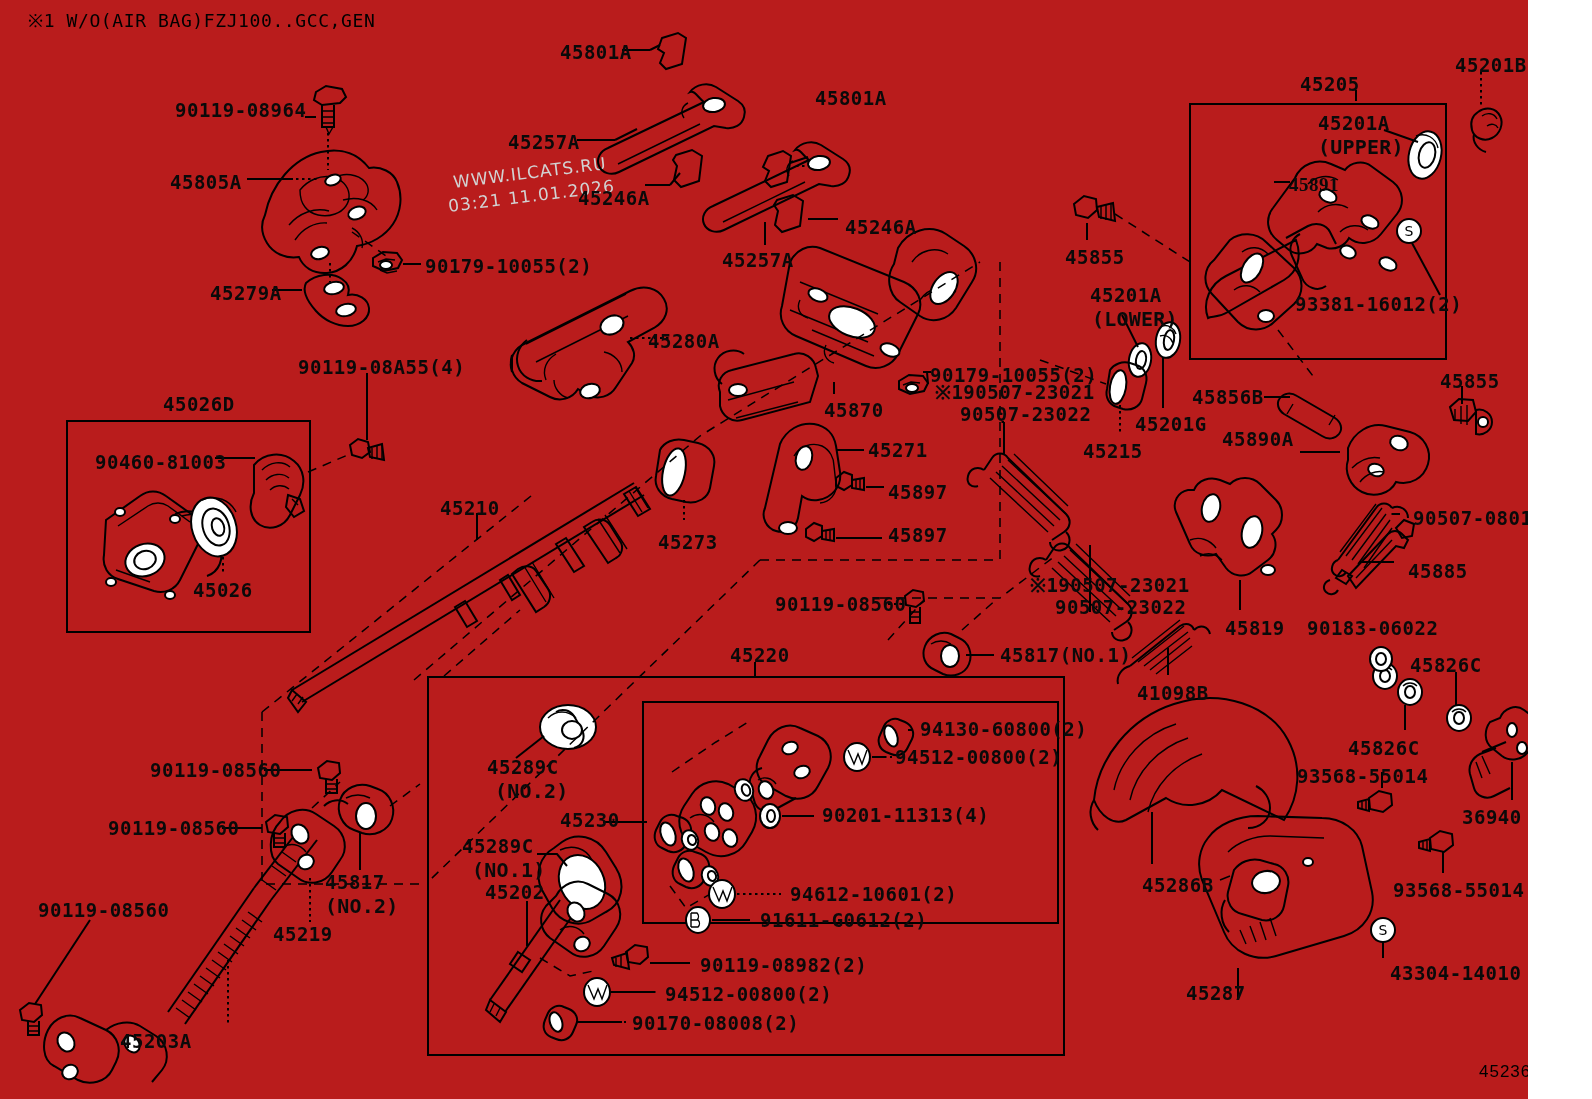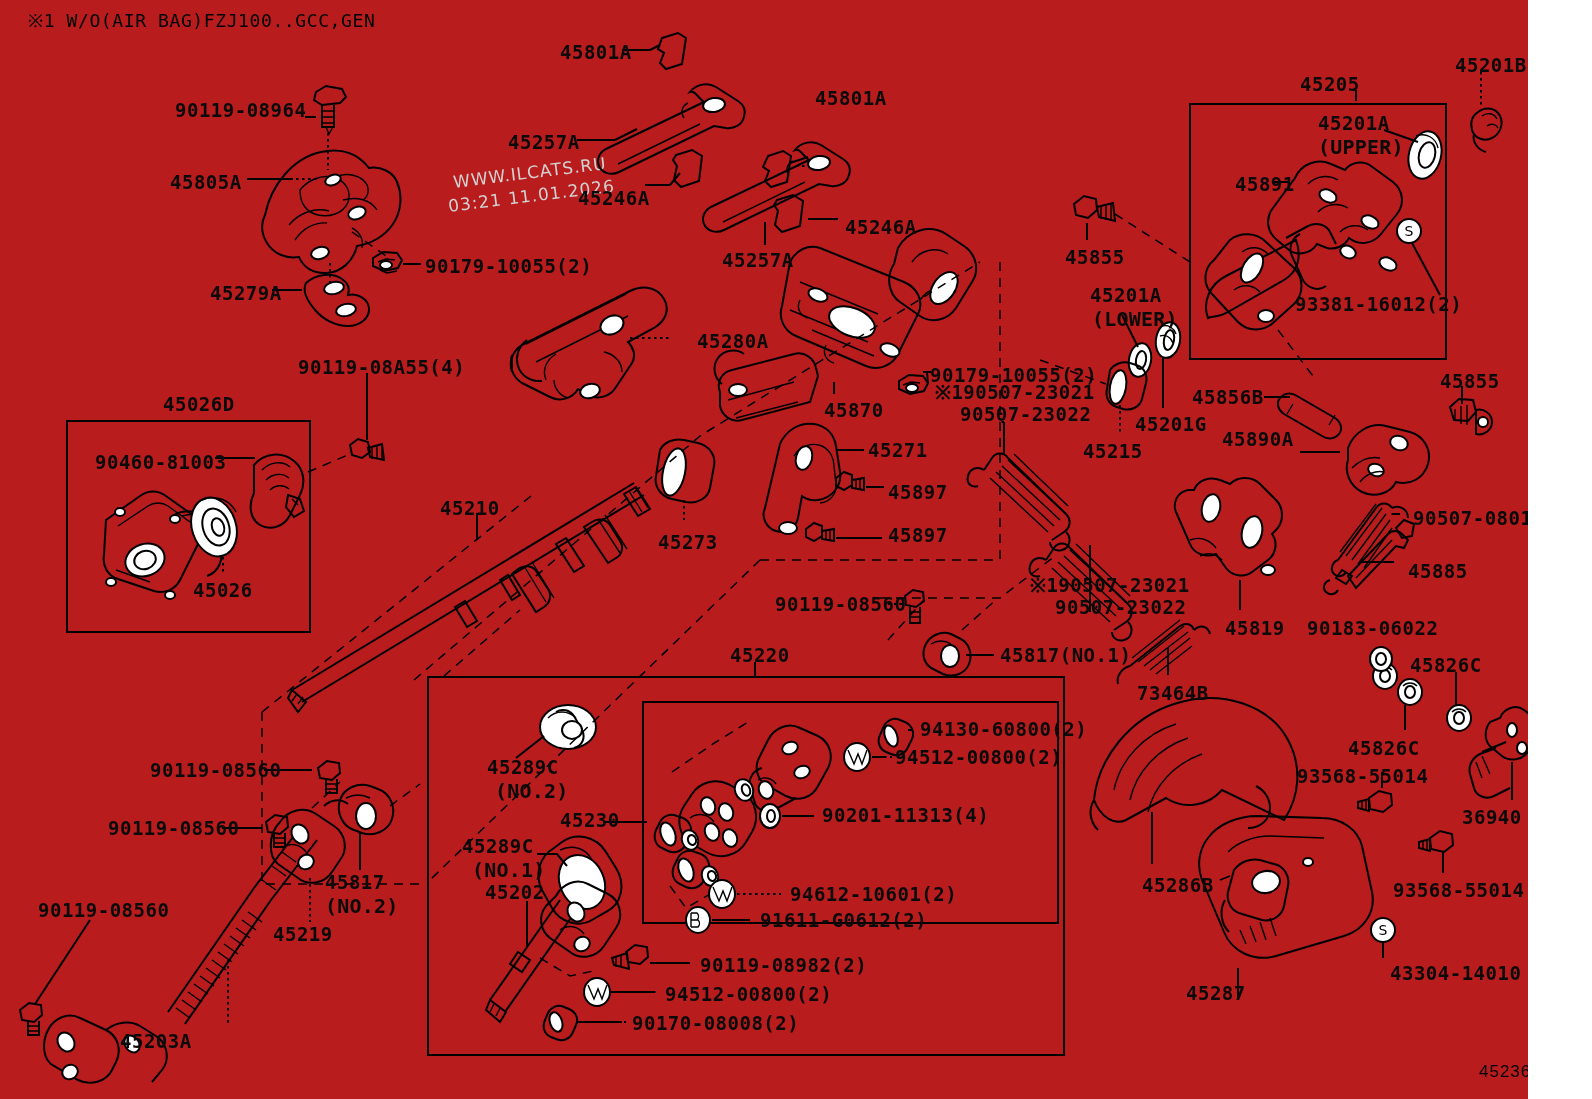--- a/index.html
+++ b/index.html
@@ -724,21 +724,21 @@
   <div class="lbl" style="left:175px;top:100px;">90119-08964</div>
   <div class="lbl" style="left:170px;top:172px;">45805A</div>
   <div class="lbl" style="left:425px;top:256px;">90179-10055(2)</div>
   <div class="lbl" style="left:210px;top:283px;">45279A</div>
   <div class="lbl" style="left:560px;top:42px;">45801A</div>
   <div class="lbl" style="left:815px;top:88px;">45801A</div>
   <div class="lbl" style="left:508px;top:132px;">45257A</div>
   <div class="lbl" style="left:578px;top:188px;">45246A</div>
   <div class="lbl" style="left:845px;top:217px;">45246A</div>
   <div class="lbl" style="left:722px;top:250px;">45257A</div>
-  <div class="lbl" style="left:697px;top:331px;">45280A</div>
+  <div class="lbl" style="left:648px;top:331px;">45280A</div>
   <div class="lbl" style="left:824px;top:400px;">45870</div>
   <div class="lbl" style="left:930px;top:365px;">90179-10055(2)</div>
   <div class="lbl" style="left:868px;top:440px;">45271</div>
   <div class="lbl" style="left:888px;top:482px;">45897</div>
   <div class="lbl" style="left:888px;top:525px;">45897</div>
   <div class="lbl" style="left:658px;top:532px;">45273</div>
   <div class="lbl" style="left:440px;top:498px;">45210</div>
   <div class="lbl" style="left:298px;top:357px;">90119-08A55(4)</div>
   <div class="lbl" style="left:163px;top:394px;">45026D</div>
   <div class="lbl" style="left:95px;top:452px;">90460-81003</div>
@@ -747,36 +747,36 @@
   <div class="lbl" style="left:1090px;top:285px;">45201A</div>
   <div class="lbl sub" style="left:1092px;top:308px;">(LOWER)</div>
   <div class="lbl" style="left:1083px;top:441px;">45215</div>
   <div class="lbl" style="left:1135px;top:414px;">45201G</div>
   <div class="lbl" style="left:1192px;top:387px;">45856B</div>
   <div class="lbl" style="left:1222px;top:429px;">45890A</div>
   <div class="lbl" style="left:1440px;top:371px;">45855</div>
   <div class="lbl" style="left:1300px;top:74px;">45205</div>
   <div class="lbl" style="left:1318px;top:113px;">45201A</div>
   <div class="lbl sub" style="left:1318px;top:136px;">(UPPER)</div>
-  <div class="lbl" style="left:1235px;top:174px;">45891</div>
+  <div class="lbl" style="left:1289px;top:174px;font-family:Liberation Serif, serif;">45891</div>
   <div class="lbl" style="left:1295px;top:294px;">93381-16012(2)</div>
   <div class="lbl" style="left:1455px;top:55px;">45201B</div>
   <div class="lbl" style="left:935px;top:382px;">※190507-23021</div>
   <div class="lbl" style="left:960px;top:404px;">90507-23022</div>
   <div class="lbl" style="left:1030px;top:575px;">※190507-23021</div>
   <div class="lbl" style="left:1055px;top:597px;">90507-23022</div>
   <div class="lbl" style="left:1413px;top:508px;">90507-08017</div>
   <div class="lbl" style="left:1408px;top:561px;">45885</div>
   <div class="lbl" style="left:1225px;top:618px;">45819</div>
   <div class="lbl" style="left:1307px;top:618px;text-align:right;">90183-06022</div>
   <div class="lbl" style="left:1410px;top:655px;">45826C</div>
   <div class="lbl" style="left:1348px;top:738px;">45826C</div>
   <div class="lbl" style="left:1297px;top:766px;">93568-55014</div>
   <div class="lbl" style="left:1462px;top:807px;">36940</div>
-  <div class="lbl" style="left:1137px;top:683px;">73464B</div>
+  <div class="lbl" style="left:1137px;top:683px;">41098B</div>
   <div class="lbl" style="left:1142px;top:875px;">45286B</div>
   <div class="lbl" style="left:1186px;top:983px;">45287</div>
   <div class="lbl" style="left:1393px;top:880px;">93568-55014</div>
   <div class="lbl" style="left:1390px;top:963px;">43304-14010</div>
   <div class="lbl" style="left:775px;top:594px;">90119-08560</div>
   <div class="lbl" style="left:1000px;top:645px;">45817(NO.1)</div>
   <div class="lbl" style="left:730px;top:645px;">45220</div>
   <div class="lbl" style="left:487px;top:757px;">45289C</div>
   <div class="lbl sub" style="left:495px;top:780px;">(NO.2)</div>
   <div class="lbl" style="left:560px;top:810px;">45230</div>

